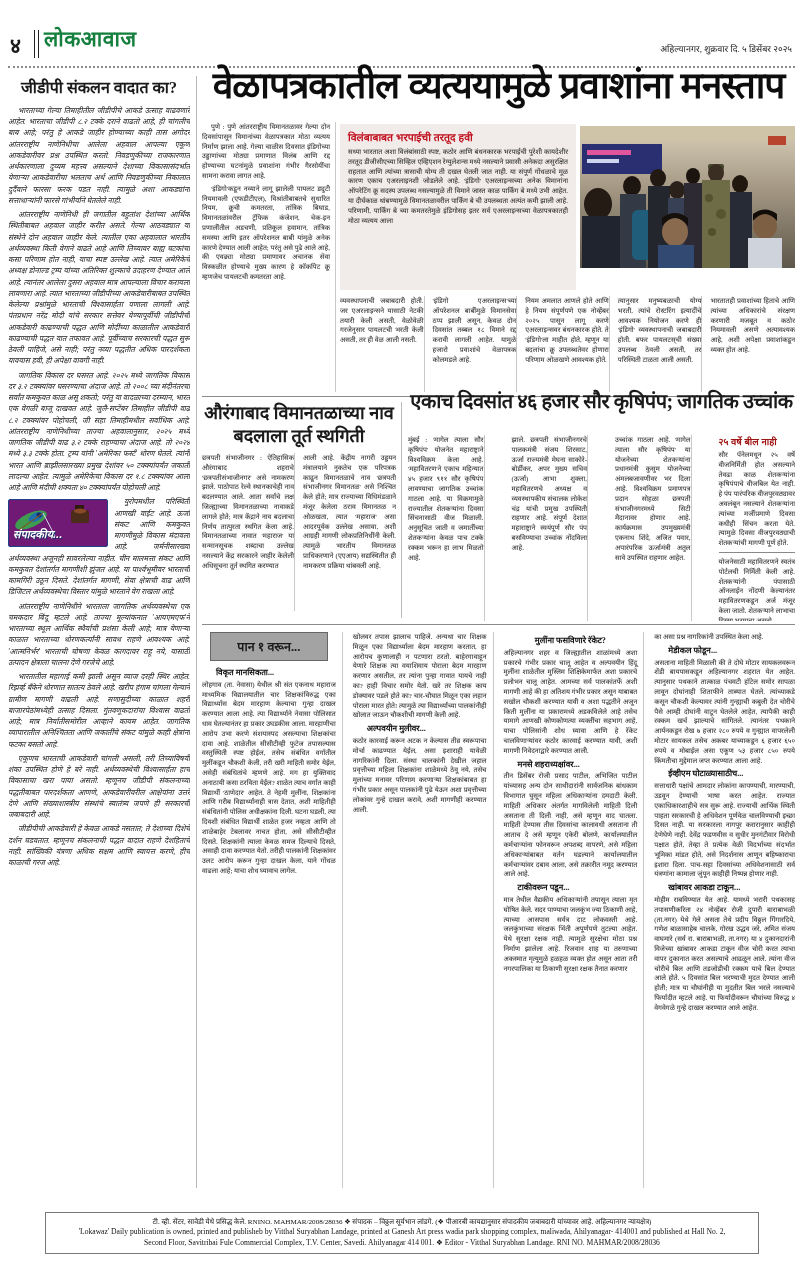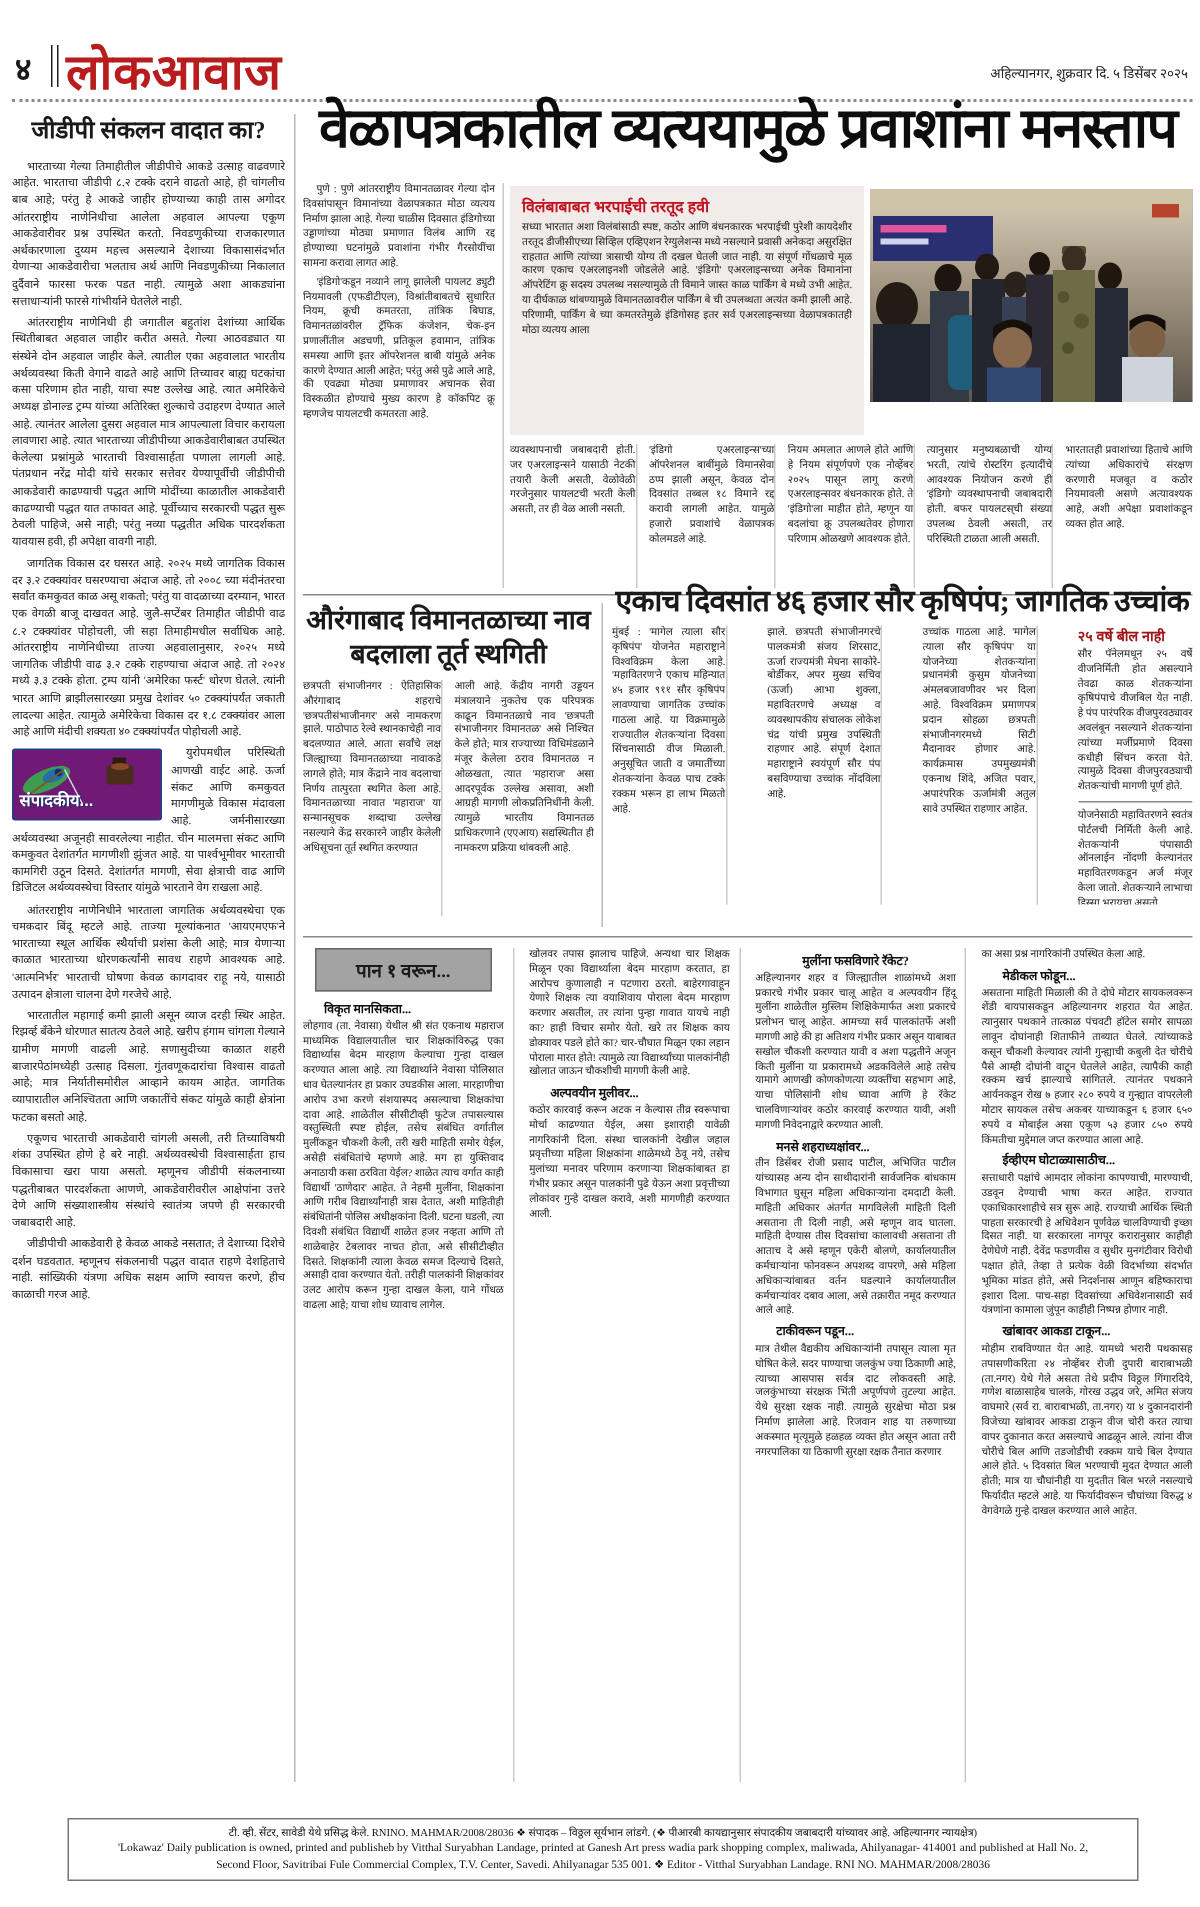--- a/index.html
+++ b/index.html
@@ -2,37 +2,37 @@
 <html><head>
 <meta charset="utf-8">
 <style>
   html,body{margin:0;padding:0;}
   body{
     width:800px;height:1271px;position:relative;background:#ffffff;
     font-family:"Liberation Serif",serif;color:#1a1a1a;overflow:hidden;
   }
   .abs{position:absolute;}
   .sans{font-family:"Liberation Sans",sans-serif;}
-  .body-text{font-size:7.5px;line-height:1.5;text-align:justify;color:#222;}
+  .body-text{font-size:7.5px;line-height:1.5;text-align:justify;color:#222;font-style:italic;}
   .body-text p{margin:0 0 3px 0;text-indent:10px;}
   .small-text{font-size:6.9px;line-height:1.42;text-align:justify;color:#222;}
   .small-text p{margin:0 0 3px 0;text-indent:9px;}
   .clip{overflow:hidden;}
   .colrule{border-right:1px solid #c9c9c9;}
   .subhead{font-weight:bold;font-size:8.2px;color:#111;margin:4px 0 2px 0;text-indent:14px;line-height:1.2;}
   .subhead.center{text-align:center;text-indent:0;}
   .grid4{display:grid;grid-template-columns:repeat(4,1fr);column-gap:10px;}
   .grid5{display:grid;grid-template-columns:repeat(5,1fr);column-gap:8px;}
   .vrule{width:0;border-left:1px solid #b9b9b9;}
   .hrule{border-top:1px solid #8a8a8a;}
 
   
   .pageno{font-size:21px;font-weight:bold;}
   .dbar{width:3px;height:28px;border-left:1.5px solid #222;border-right:1.5px solid #222;}
-  .masthead{font-size:33px;font-weight:800;color:#b91c1c;letter-spacing:0.5px;}
+  .masthead{font-size:21px;font-weight:800;color:#15803d;letter-spacing:0.5px;}
   .dateline{font-size:9px;color:#222;}
   .dotted{border-top:2px dotted #8a8a8a;}
 
   
   .gdp-head{font-size:16px;font-weight:bold;text-align:center;line-height:1.3;margin-bottom:6px;}
   .edit-badge{float:left;width:98px;height:46px;background:#701a75;border:1px solid #1d4288;
     margin:3px 6px 2px 0;position:relative;border-radius:2px;}
   .edit-badge .label{position:absolute;left:4px;bottom:4px;color:#fff;font-weight:bold;
     font-size:11px;font-family:"Liberation Sans",sans-serif;text-shadow:1px 1px 0 #14306b;}
 
@@ -167,21 +167,21 @@
   <div class="clip" style="display:grid;grid-template-columns:1fr 1fr;column-gap:8px;height:158px;margin-top:6px;">
     <div class="small-text colrule">छत्रपती संभाजीनगर : ऐतिहासिक औरंगाबाद शहराचे 'छत्रपतीसंभाजीनगर' असे नामकरण झाले. पाठोपाठ रेल्वे स्थानकाचेही नाव बदलण्यात आले. आता सर्वांचे लक्ष जिल्ह्याच्या विमानतळाच्या नावाकडे लागले होते; मात्र केंद्राने नाव बदलाचा निर्णय तात्पुरता स्थगित केला आहे. विमानतळाच्या नावात 'महाराज' या सन्मानसूचक शब्दाचा उल्लेख नसल्याने केंद्र सरकारने जाहीर केलेली अधिसूचना तूर्त स्थगित करण्यात</div>
     <div class="small-text">आली आहे. केंद्रीय नागरी उड्डयन मंत्रालयाने नुकतेच एक परिपत्रक काढून विमानतळाचे नाव 'छत्रपती संभाजीनगर विमानतळ' असे निश्चित केले होते; मात्र राज्याच्या विधिमंडळाने मंजूर केलेला ठराव विमानतळ न ओळखता, त्यात 'महाराज' असा आदरपूर्वक उल्लेख असावा, अशी आग्रही मागणी लोकप्रतिनिधींनी केली. त्यामुळे भारतीय विमानतळ प्राधिकरणाने (एएआय) सद्यस्थितीत ही नामकरण प्रक्रिया थांबवली आहे.</div>
   </div>
 </div>
 
 <div class="abs vrule" style="left:401px;top:402px;height:216px;"></div>
 
 <div class="abs" style="left:408px;top:390px;width:387px;">
   <div class="h2b">एकाच दिवसांत ४६ हजार सौर कृषिपंप; जागतिक उच्चांक</div>
-  <div class="clip grid4" style="height:186px;margin-top:5px;gap:27px;">
+  <div class="clip grid4" style="height:186px;margin-top:23px;gap:27px;">
     <div class="small-text colrule">मुंबई : 'मागेल त्याला सौर कृषिपंप' योजनेत महाराष्ट्राने विश्वविक्रम केला आहे. 'महावितरण'ने एकाच महिन्यात ४५ हजार ९११ सौर कृषिपंप लावण्याचा जागतिक उच्चांक गाठला आहे. या विक्रमामुळे राज्यातील शेतकऱ्यांना दिवसा सिंचनासाठी वीज मिळाली. अनुसूचित जाती व जमातींच्या शेतकऱ्यांना केवळ पाच टक्के रक्कम भरून हा लाभ मिळतो आहे.</div>
     <div class="small-text colrule">झाले. छत्रपती संभाजीनगरचे पालकमंत्री संजय शिरसाट, ऊर्जा राज्यमंत्री मेघना साकोरे-बोर्डीकर, अपर मुख्य सचिव (ऊर्जा) आभा शुक्ला, महावितरणचे अध्यक्ष व व्यवस्थापकीय संचालक लोकेश चंद्र यांची प्रमुख उपस्थिती राहणार आहे. संपूर्ण देशात महाराष्ट्राने स्वयंपूर्ण सौर पंप बसविण्याचा उच्चांक नोंदविला आहे.</div>
     <div class="small-text colrule">उच्चांक गाठला आहे. 'मागेल त्याला सौर कृषिपंप' या योजनेच्या शेतकऱ्यांना प्रधानमंत्री कुसुम योजनेच्या अंमलबजावणीवर भर दिला आहे. विश्वविक्रम प्रमाणपत्र प्रदान सोहळा छत्रपती संभाजीनगरमध्ये सिटी मैदानावर होणार आहे. कार्यक्रमास उपमुख्यमंत्री एकनाथ शिंदे, अजित पवार, अपारंपरिक ऊर्जामंत्री अतुल सावे उपस्थित राहणार आहेत.</div>
     <div>
       <div class="sidebar-title">२५ वर्षे बील नाही</div>
       <div class="small-text" style="text-indent:0;">सौर पॅनेलमधून २५ वर्षे वीजनिर्मिती होत असल्याने तेवढा काळ शेतकऱ्यांना कृषिपंपाचे वीजबिल येत नाही. हे पंप पारंपरिक वीजपुरवठ्यावर अवलंबून नसल्याने शेतकऱ्यांना त्यांच्या मर्जीप्रमाणे दिवसा कधीही सिंचन करता येते. त्यामुळे दिवसा वीजपुरवठ्याची शेतकऱ्यांची मागणी पूर्ण होते.</div>
       <hr class="mini-hr">
       <div class="small-text">योजनेसाठी महावितरणने स्वतंत्र पोर्टलची निर्मिती केली आहे. शेतकऱ्यांनी पंपासाठी ऑनलाईन नोंदणी केल्यानंतर महावितरणकडून अर्ज मंजूर केला जातो. शेतकऱ्याने लाभाचा हिस्सा भरायचा असतो.</div>
     </div>
   </div>
@@ -220,14 +220,14 @@
     <div class="small-text">सत्ताधारी पक्षांचे आमदार लोकांना कापण्याची, मारण्याची, उडवून देण्याची भाषा करत आहेत. राज्यात एकाधिकारशाहीचे सत्र सुरू आहे. राज्याची आर्थिक स्थिती पाहता सरकारची हे अधिवेशन पूर्णवेळ चालविण्याची इच्छा दिसत नाही. या सरकारला नागपूर करारानुसार काहीही देणेघेणे नाही. देवेंद्र फडणवीस व सुधीर मुनगंटीवार विरोधी पक्षात होते, तेव्हा ते प्रत्येक वेळी विदर्भाच्या संदर्भात भूमिका मांडत होते, असे निदर्शनास आणून बहिष्काराचा इशारा दिला. पाच-सहा दिवसांच्या अधिवेशनासाठी सर्व यंत्रणांना कामाला जुंपून काहीही निष्पन्न होणार नाही.</div>
     <div class="subhead">खांबावर आकडा टाकून...</div>
     <div class="small-text">मोहीम राबविण्यात येत आहे. यामध्ये भरारी पथकासह तपासणीकरिता २४ नोव्हेंबर रोजी दुपारी बाराबाभळी (ता.नगर) येथे गेले असता तेथे प्रदीप विठ्ठल गिंगारदिये, गणेश बाळासाहेब चालके, गोरख उद्धव जरे, अमित संजय वाघमारे (सर्व रा. बाराबाभळी, ता.नगर) या ४ दुकानदारांनी विजेच्या खांबावर आकडा टाकून वीज चोरी करत त्याचा वापर दुकानात करत असल्याचे आढळून आले. त्यांना वीज चोरीचे बिल आणि तडजोडीची रक्कम याचे बिल देण्यात आले होते. ५ दिवसांत बिल भरण्याची मुदत देण्यात आली होती; मात्र या चौघांनीही या मुदतीत बिल भरले नसल्याचे फिर्यादीत म्हटले आहे. या फिर्यादीवरून चौघांच्या विरुद्ध ४ वेगवेगळे गुन्हे दाखल करण्यात आले आहेत.</div>
   </div>
 
 </div>
 
 <div class="abs imprint" style="left:45px;top:1212px;width:692px;">
   <div class="mr">टी. व्ही. सेंटर, सावेडी येथे प्रसिद्ध केले. RNINO. MAHMAR/2008/28036 ❖ संपादक – विठ्ठल सूर्यभान लांडगे. (❖ पीआरबी कायद्यानुसार संपादकीय जबाबदारी यांच्यावर आहे. अहिल्यानगर न्यायक्षेत्र)</div>
   <div class="en">'Lokawaz' Daily publication is owned, printed and publisheb by Vitthal Suryabhan Landage, printed at Ganesh Art press wadia park shopping complex, maliwada, Ahilyanagar- 414001 and published at Hall No. 2,</div>
-  <div class="en">Second Floor, Savitribai Fule Commercial Complex, T.V. Center, Savedi. Ahilyanagar 535 001.  ❖ Editor - Vitthal Suryabhan Landage. RNI NO. MAHMAR/2008/28036</div>
+  <div class="en">Second Floor, Savitribai Fule Commercial Complex, T.V. Center, Savedi. Ahilyanagar 414 001.  ❖ Editor - Vitthal Suryabhan Landage. RNI NO. MAHMAR/2008/28036</div>
 </div>
 
 </body></html>

